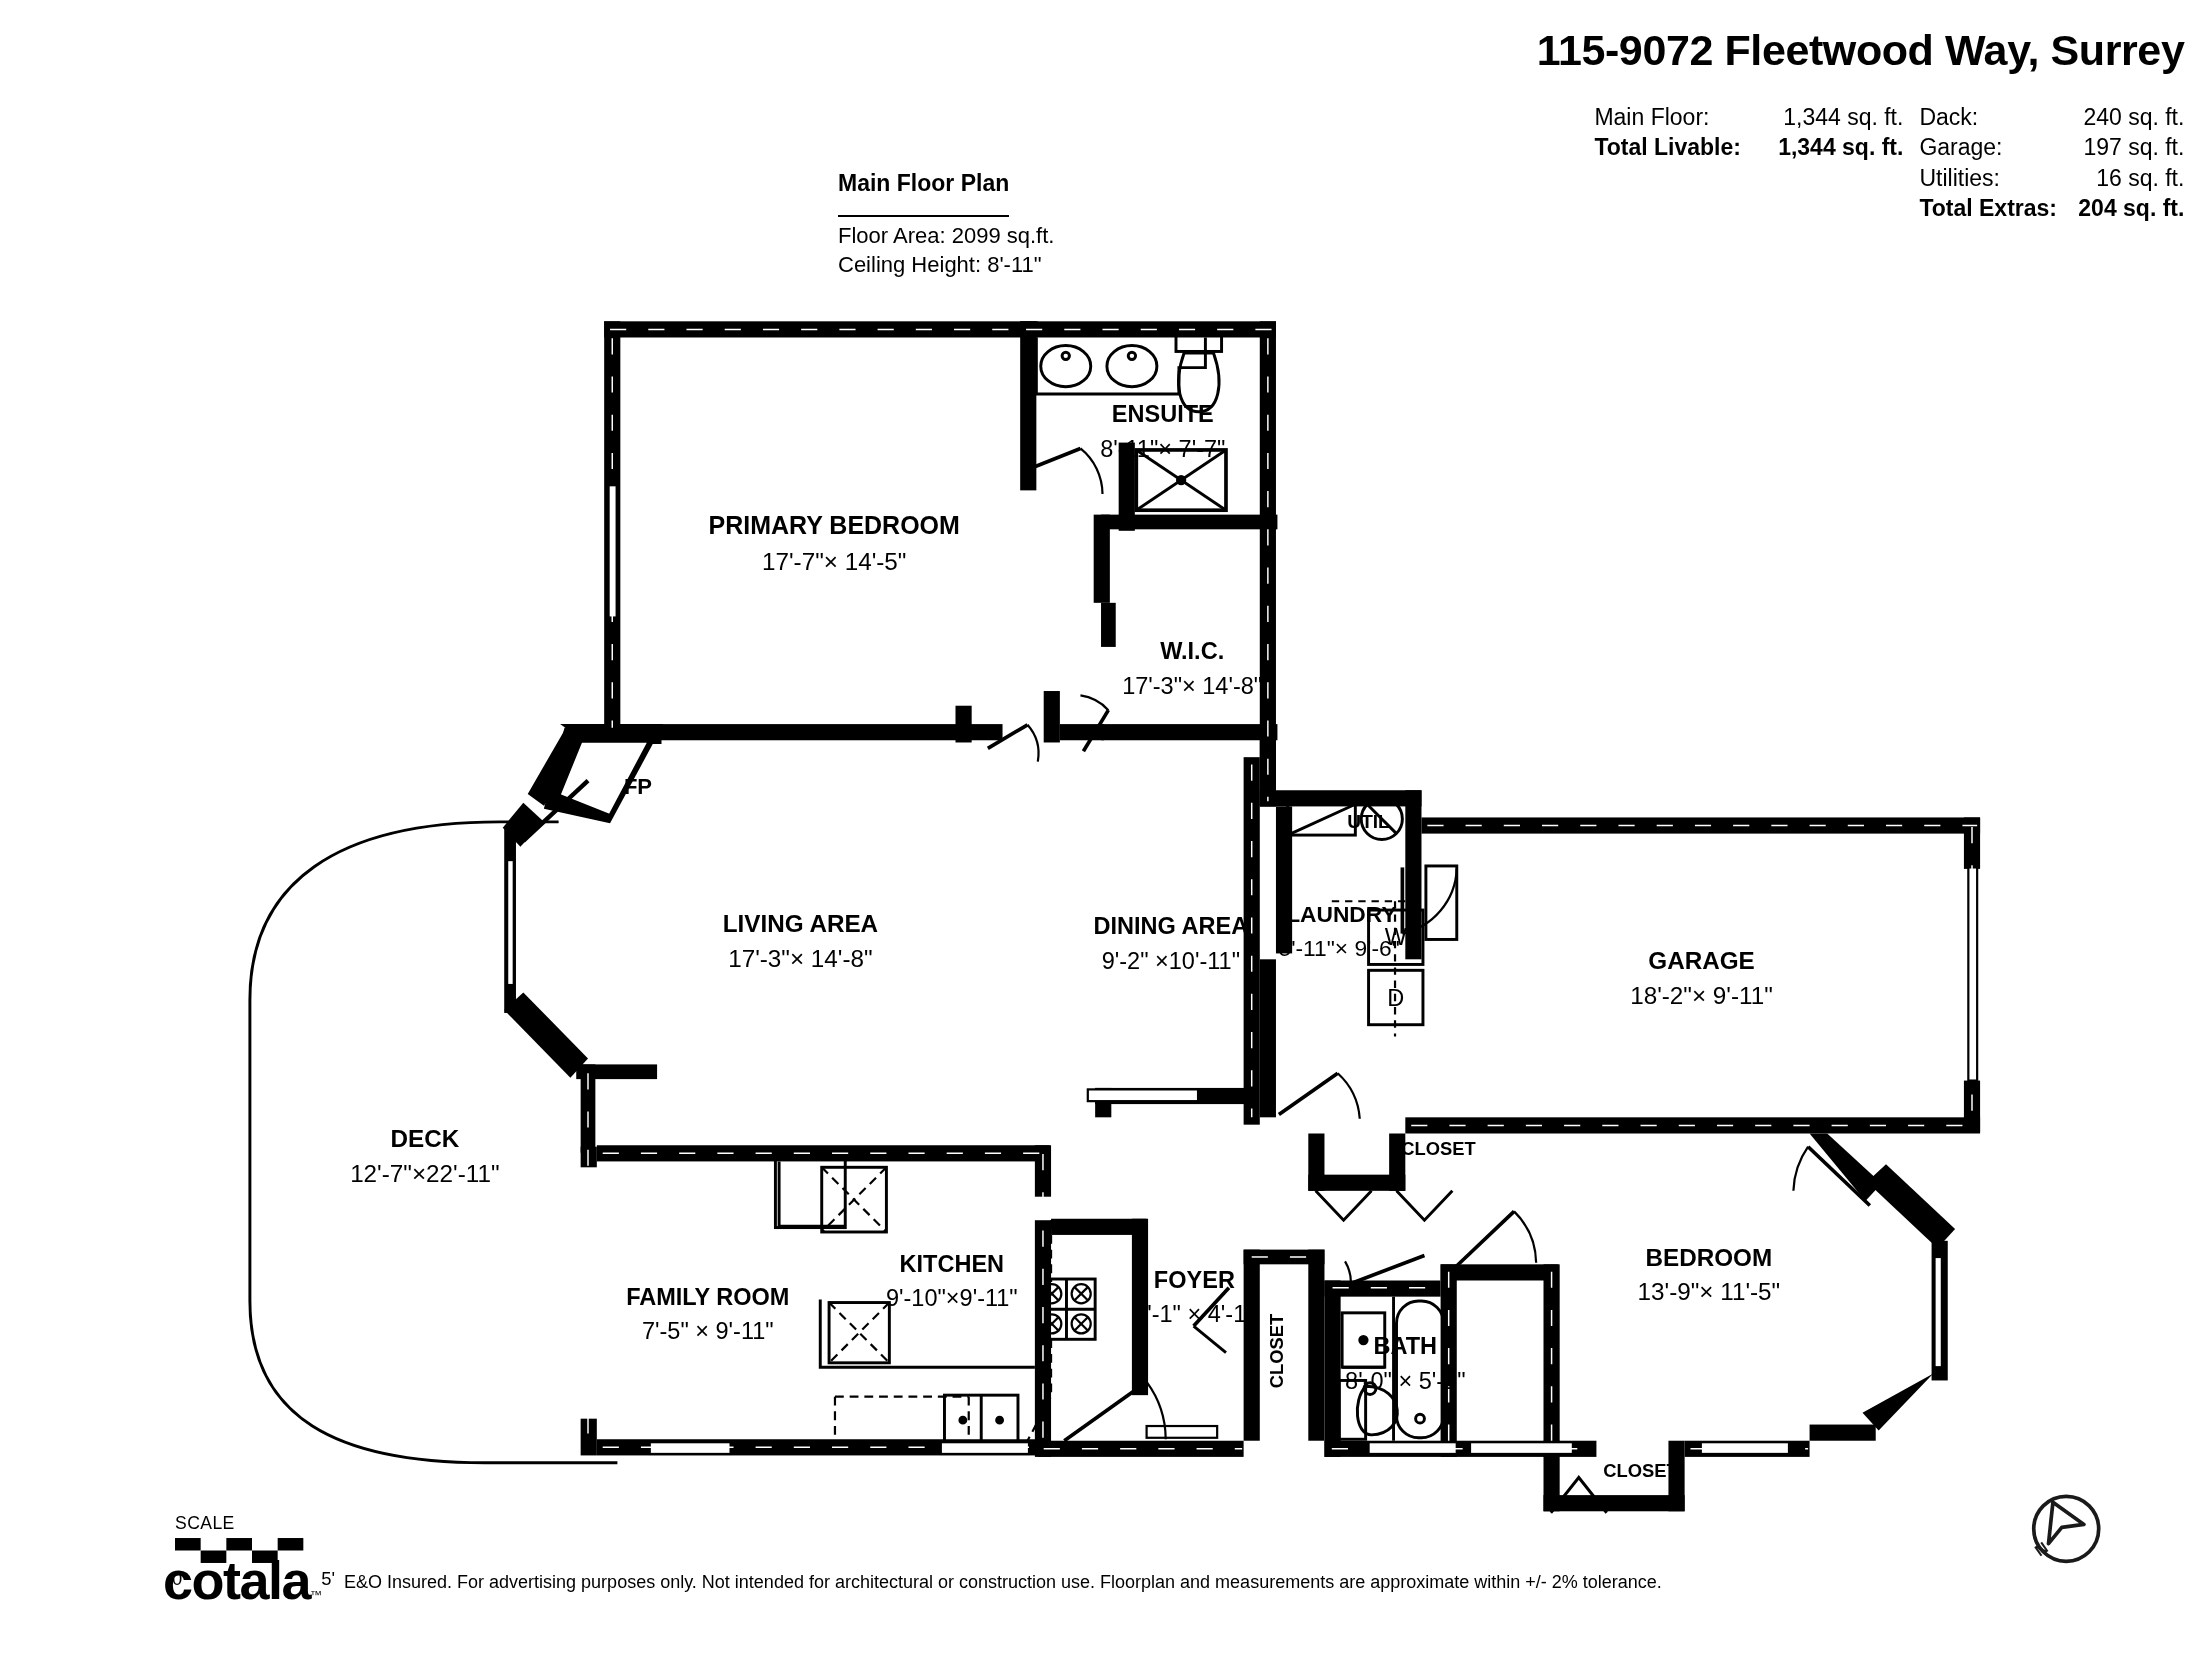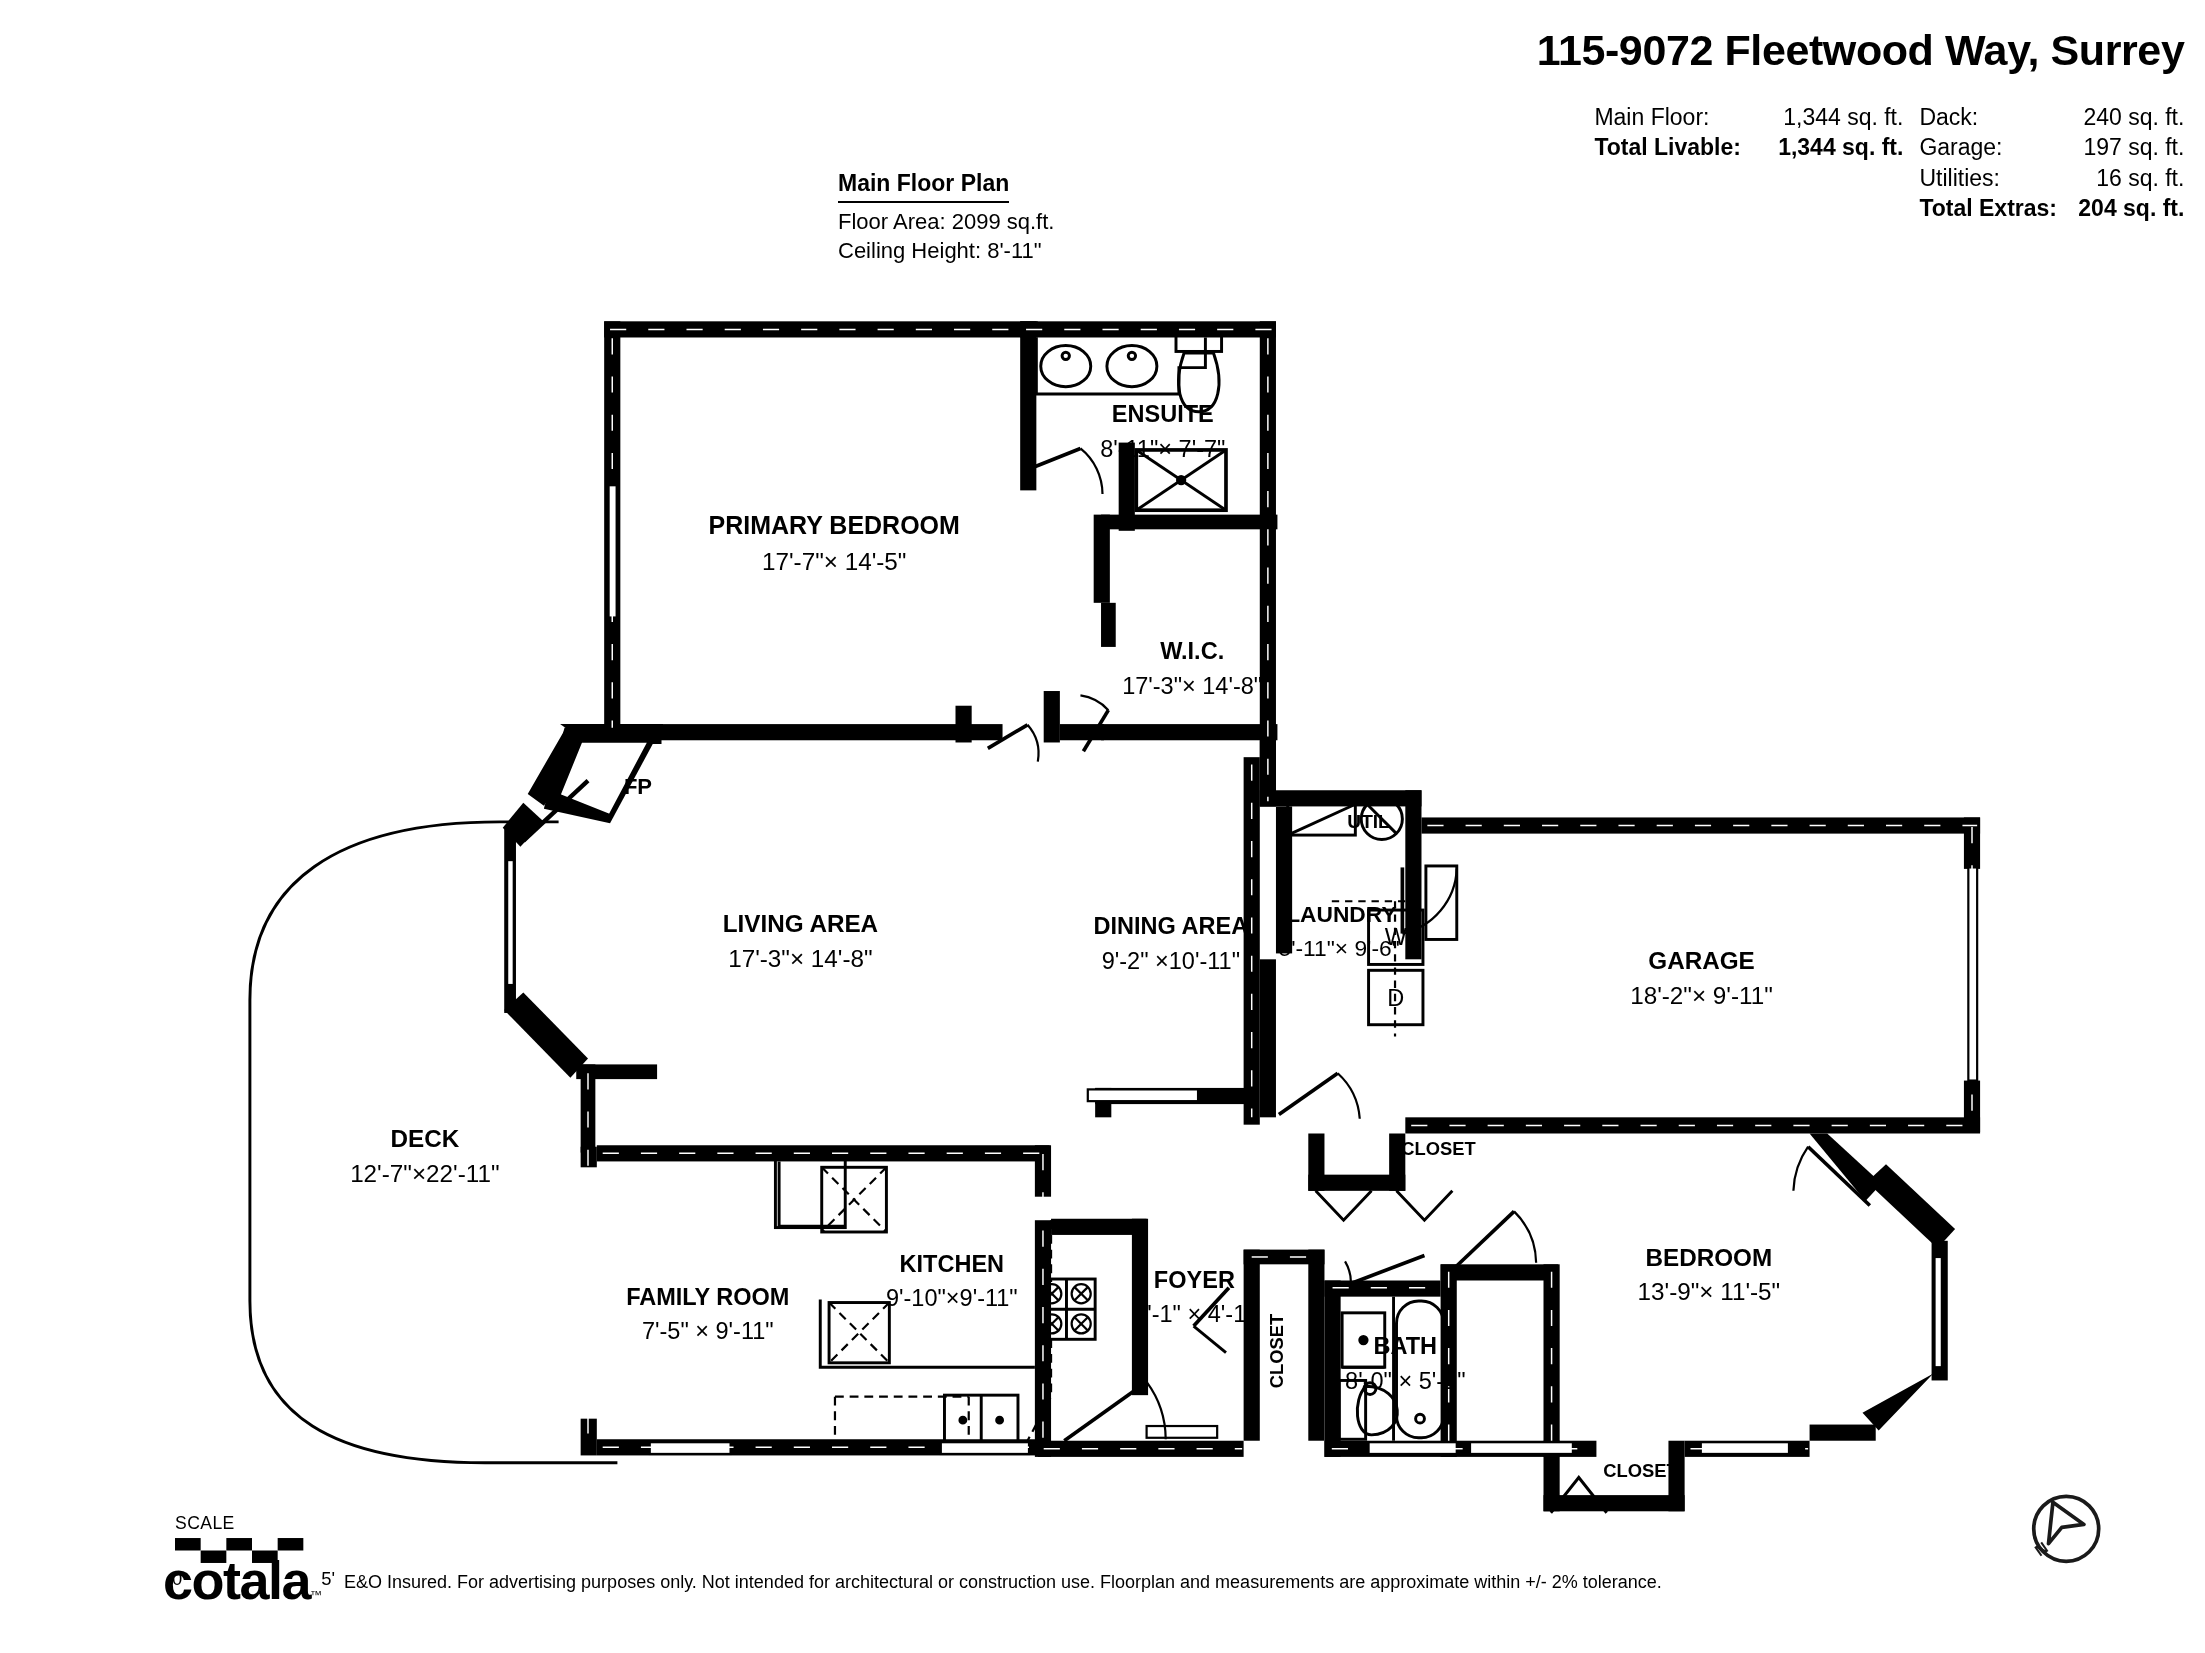--- a/index.html
+++ b/index.html
@@ -55,21 +55,21 @@
     position: absolute;
     left: 838px; top: 168px;
     font-size: 22px;
     line-height: 1.32;
   }
   .plan-title .t1 {
     font-weight: 700;
     font-size: 23px;
     border-bottom: 2.2px solid #000;
     display: inline-block;
-    padding-bottom: 3px;
+    padding-bottom: 17px;
     margin-bottom: 3.7px;
   }
   .plan-title .t2, .plan-title .t3 { display:block; }
 
   
   .scale-block { position: absolute; left: 175px; top: 1513px; }
   .scale-label { font-size: 17.6px; letter-spacing: 0.4px; }
   .scale-bar { margin-top: 4.4px; width: 154px; height: 25px; }
   .scale-ends {
     display: flex; justify-content: space-between;

